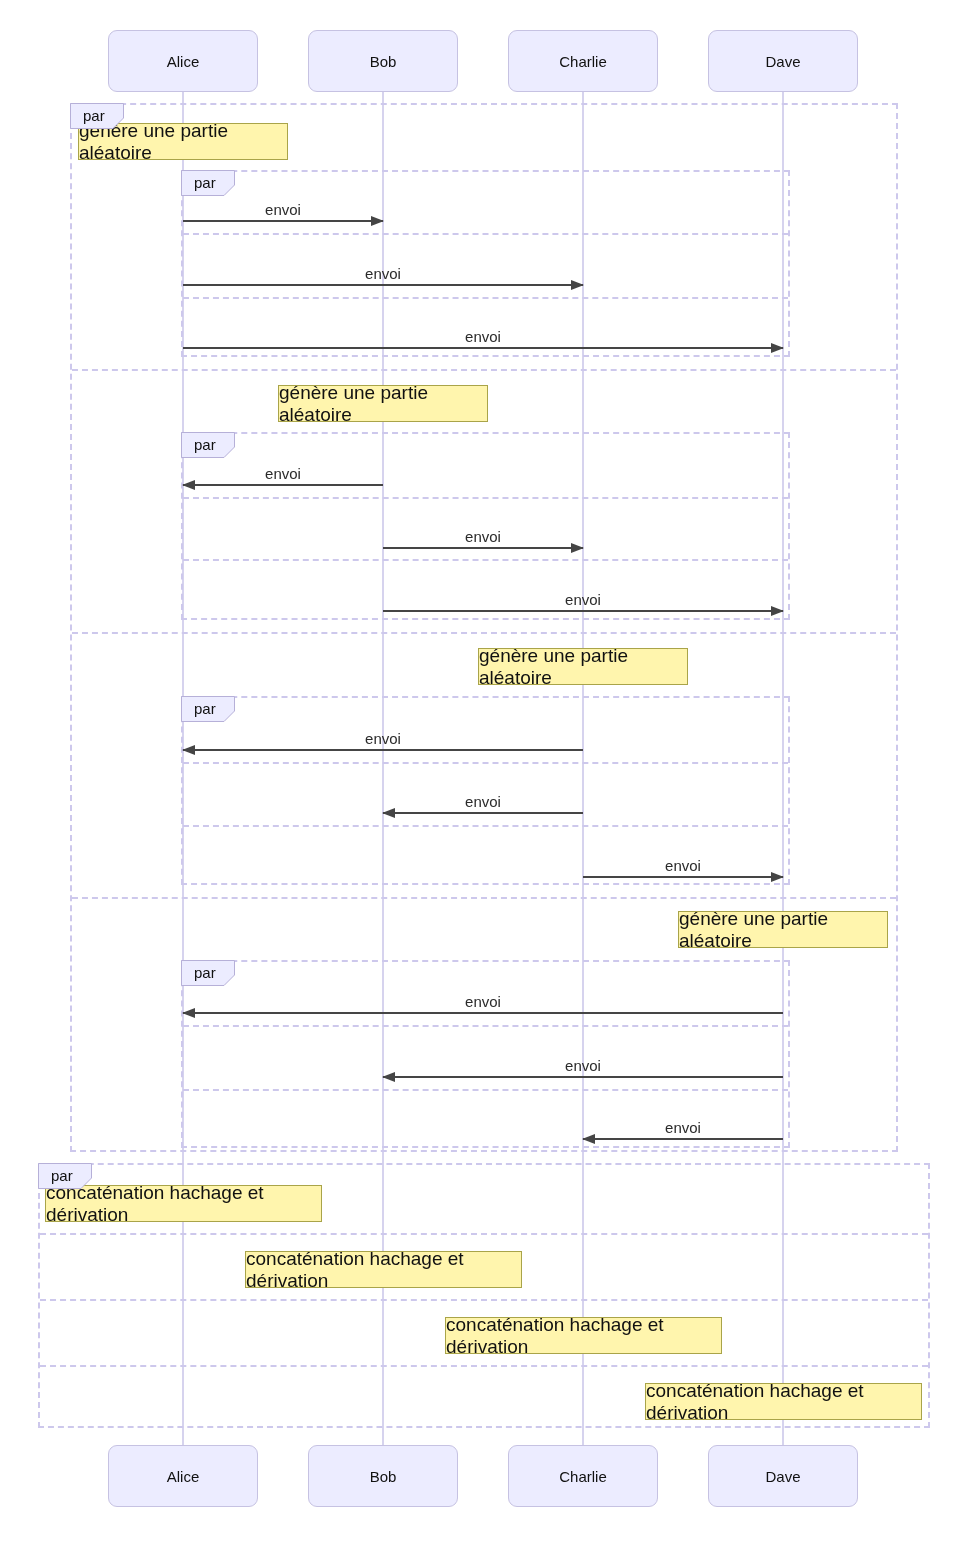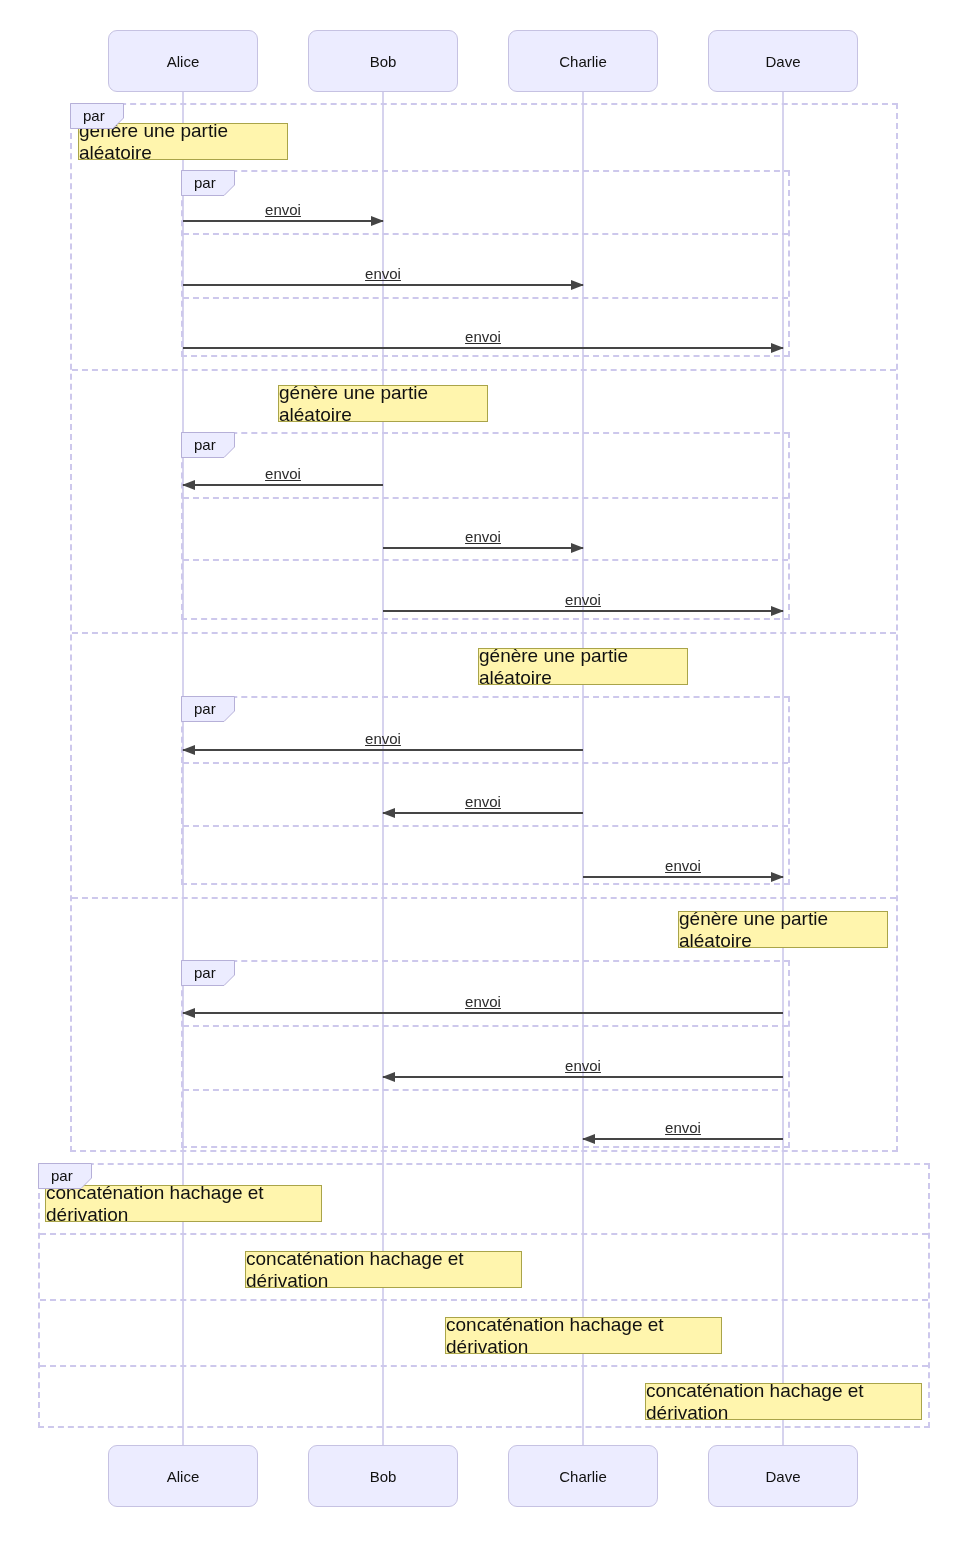--- a/index.html
+++ b/index.html
@@ -18,21 +18,21 @@
   .tab{position:absolute;z-index:4;}
   .tab text{font-family:"Liberation Sans",sans-serif;font-size:15px;fill:#111;}
 
   .divider{position:absolute;height:0;border-top:2px dashed #cdc8ec;z-index:1;}
 
   .note{position:absolute;height:37px;background:#FFF5AD;border:1px solid #a9a449;
         z-index:3;display:flex;align-items:center;justify-content:center;
         font-size:19px;color:#111;box-sizing:border-box;}
 
   .msg-label{position:absolute;width:150px;text-align:center;font-size:15px;
-             color:#2b2b2b;z-index:2;text-decoration:underline;}
+             color:#2b2b2b;z-index:2;}
 
   .arrow{position:absolute;height:2px;background:#454545;z-index:2;}
   .arrow.right::after{content:"";position:absolute;right:-1px;top:-4px;width:0;height:0;
         border-top:5px solid transparent;border-bottom:5px solid transparent;
         border-left:13px solid #454545;}
   .arrow.left::after{content:"";position:absolute;left:-1px;top:-4px;width:0;height:0;
         border-top:5px solid transparent;border-bottom:5px solid transparent;
         border-right:13px solid #454545;}
 </style>
 </head>

